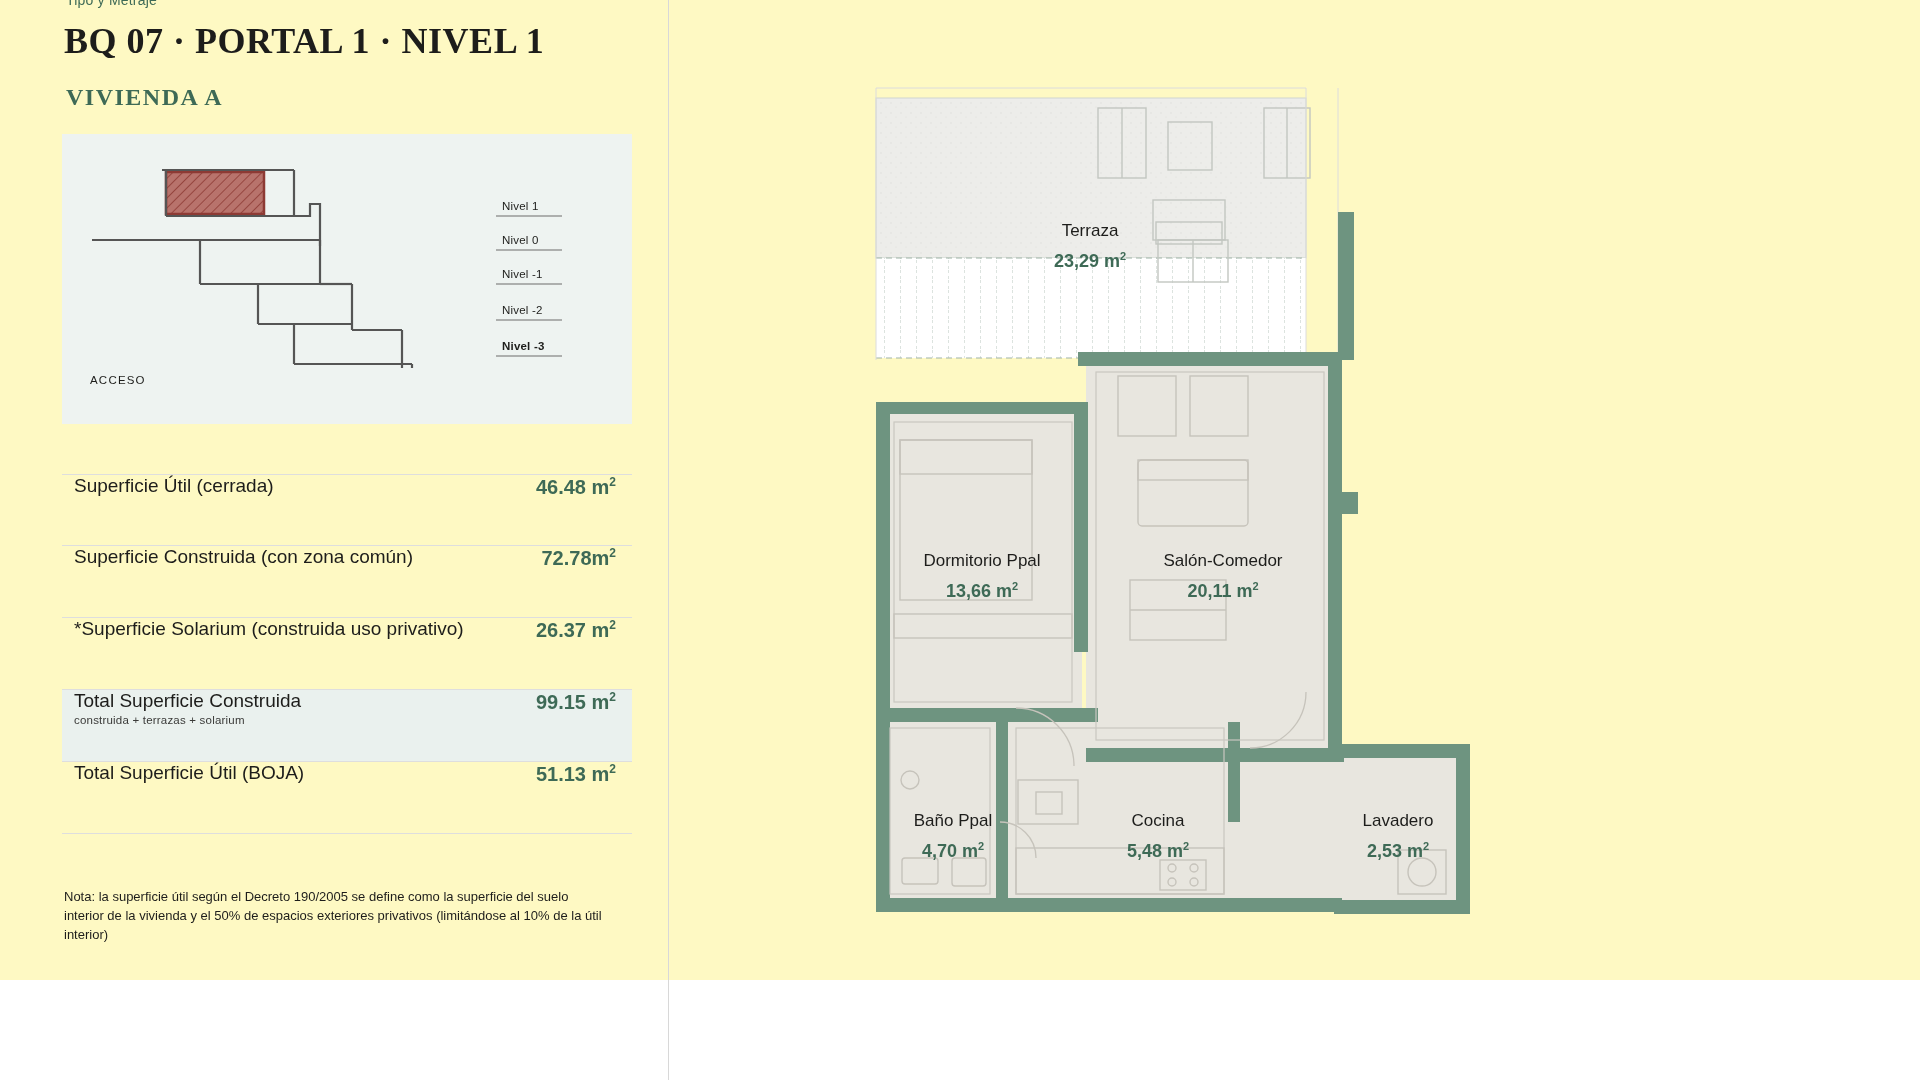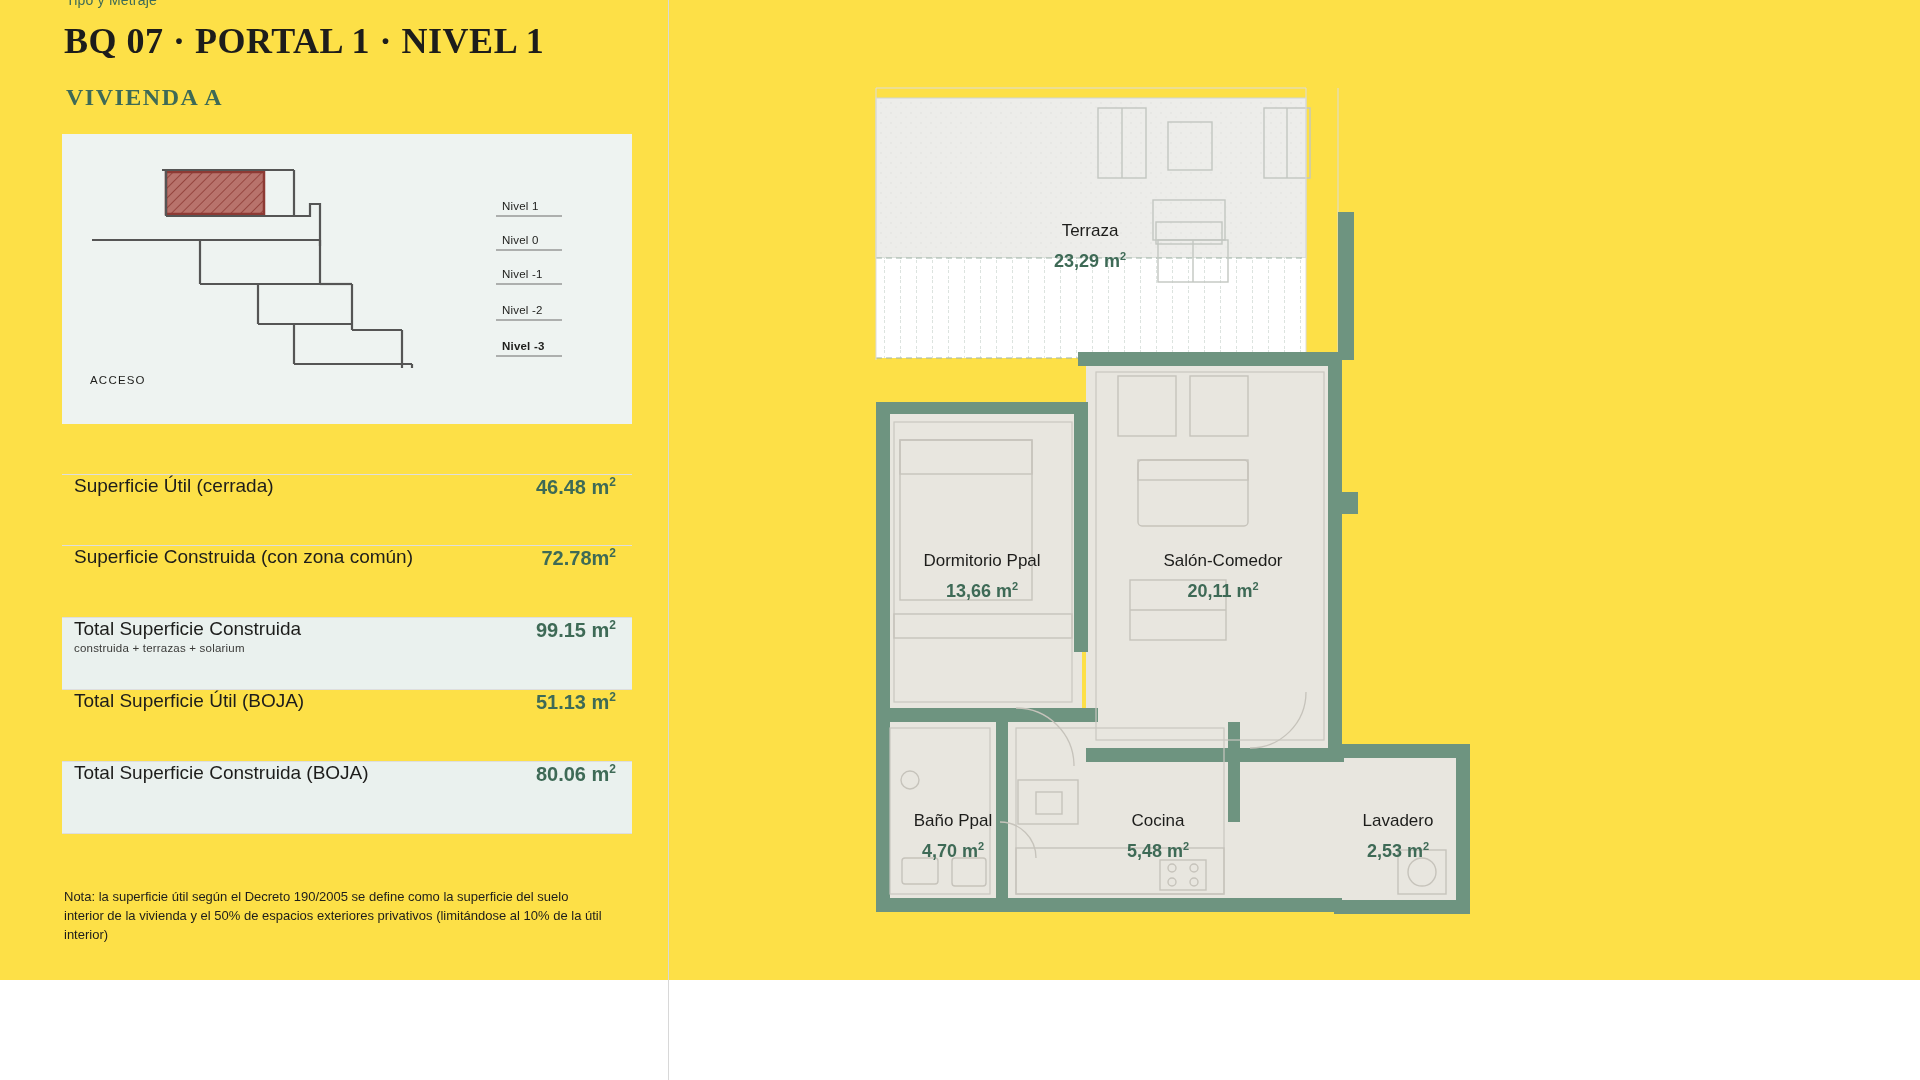--- a/index.html
+++ b/index.html
@@ -8,21 +8,21 @@
     width: 1920px;
     height: 1080px;
     background: #ffffff;
     font-family: "Liberation Sans", sans-serif;
     overflow: hidden;
   }
   .page {
     position: relative;
     width: 1920px;
     height: 980px;
-    background: #fde047;
+    background: #fef9c3;
   }
 
   
   .left {
     position: absolute;
     left: 0;
     top: 0;
     width: 668px;
     height: 1080px;
   }
@@ -238,38 +238,38 @@
       <div class="row">
         <div class="label">Superficie Útil (cerrada)</div>
         <div class="value"><span>46.48 m</span><sup>2</sup></div>
       </div>
 
       <div class="row">
         <div class="label">Superficie Construida (con zona común)</div>
         <div class="value"><span>72.78m</span><sup>2</sup></div>
       </div>
 
+      <div class="row">
+        <div class="label">*Superficie Solarium (construida uso privativo)</div>
+        <div class="value"><span>26.37 m</span><sup>2</sup></div>
+      </div>
 
       <div class="row shaded">
         <div class="label">
           <span>Total Superficie Construida</span>
           <span class="sub">construida + terrazas + solarium</span>
         </div>
         <div class="value"><span>99.15 m</span><sup>2</sup></div>
       </div>
 
       <div class="row">
         <div class="label">Total Superficie Útil (BOJA)</div>
         <div class="value"><span>51.13 m</span><sup>2</sup></div>
       </div>
 
-      <div class="row shaded">
-        <div class="label">Total Superficie Construida (BOJA)</div>
-        <div class="value"><span>80.06 m</span><sup>2</sup></div>
-      </div>
 
     </div>
 
     <div class="note">Nota: la superficie útil según el Decreto 190/2005 se define como la superficie del suelo interior de la vivienda y el 50% de espacios exteriores privativos (limitándose al 10% de la útil interior)</div>
   </div>
 
   <div class="divider-v"></div>
 
   <div class="right">
     <div class="plan-wrap">

